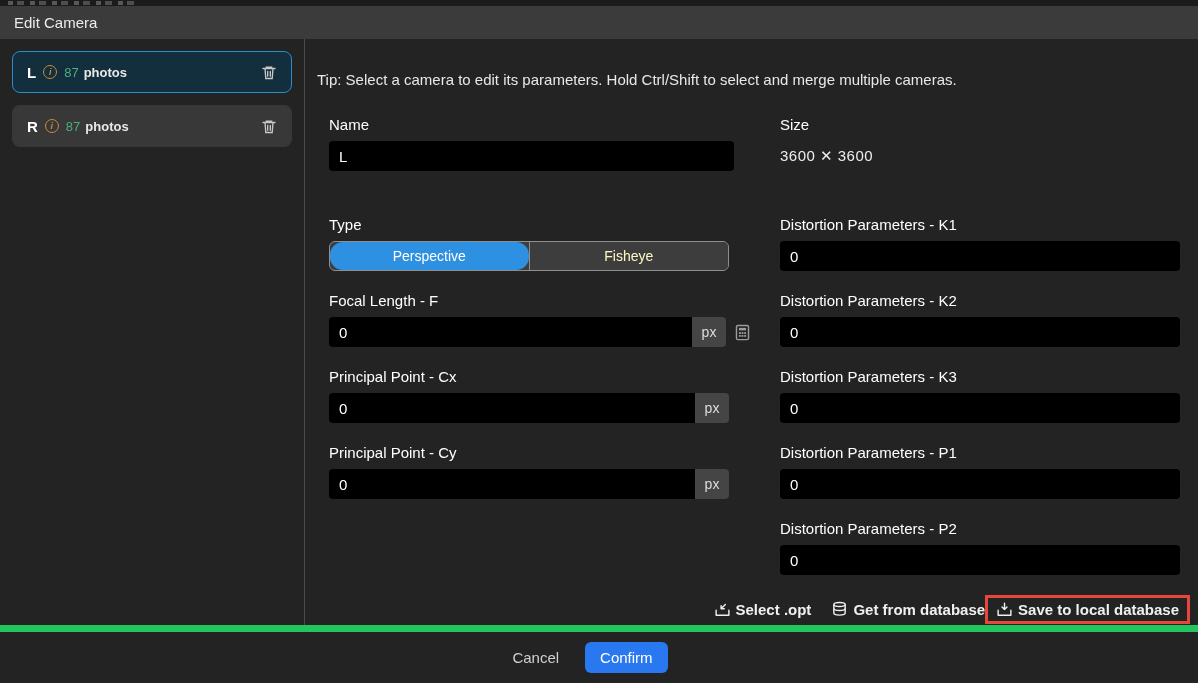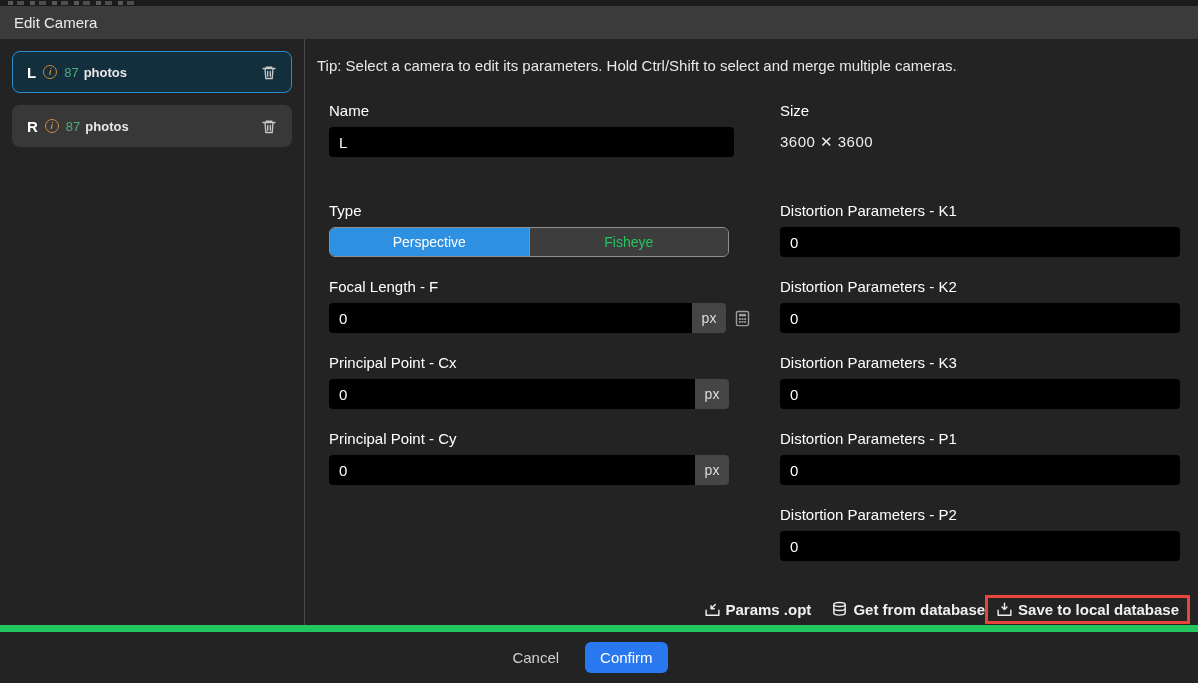--- a/index.html
+++ b/index.html
@@ -19,21 +19,21 @@
   .body { flex:1; display:flex; min-height:0; }
   .sidebar { width:305px; border-right:1px solid #4a4a4a; padding:12px; }
   .cam-item { height:42px; border-radius:8px; display:flex; align-items:center; padding:0 14px; margin-bottom:12px; cursor:pointer; border:1px solid transparent; background:#383838; }
   .cam-item.selected { background:#132e3c; border:1px solid #2a8dc8; }
   .cam-name { color:#fff; font-weight:bold; font-size:15px; margin-right:7px; }
   .info-icon { width:14px; height:14px; border:1px solid #c98a3c; border-radius:50%; color:#c98a3c; font-size:9px; line-height:12px; text-align:center; font-style:italic; font-weight:bold; margin-right:7px; flex:0 0 auto; }
   .cam-count { color:#4cae7e; font-size:13px; margin-right:5px; }
   .cam-photos { color:#e8e8e8; font-size:13px; font-weight:bold; }
   .trash-btn { margin-left:auto; display:flex; align-items:center; cursor:pointer; }
 
-  .main { flex:1; position:relative; padding:18px 0 0 12px; }
+  .main { flex:1; position:relative; padding:32px 0 0 12px; }
   .tip { color:#e8e8e8; font-size:15px; margin-bottom:28px; }
 
   .cols { display:flex; margin-left:12px; }
   .col-left { width:422px; margin-right:29px; }
   .col-right { width:400px; }
 
   .fgroup { margin-bottom:21px; }
   .fgroup.gap-lg { margin-bottom:45px; }
   .flabel { font-size:15px; color:#ffffff; margin-bottom:8px; height:17px; line-height:17px; }
 
@@ -42,22 +42,22 @@
 
   .unit-row { display:flex; align-items:center; }
   .unit-wrap { display:flex; width:400px; height:30px; border-radius:4px; overflow:hidden; }
   .unit-wrap input { flex:1; height:30px; background:#000; border:none; color:#fff; font-size:15px; padding:0 10px; font-family:"Liberation Sans", sans-serif; outline:none; }
   .unit-addon { width:34px; background:#454545; color:#ddd; font-size:14px; display:flex; align-items:center; justify-content:center; }
   .calc-btn { margin-left:8px; display:flex; align-items:center; cursor:pointer; }
 
   .size-value { color:#ededed; font-size:15px; height:30px; display:flex; align-items:center; letter-spacing:.5px; }
 
   .seg { display:flex; width:400px; height:30px; border:1px solid #8f8f8f; border-radius:6px; overflow:hidden; background:#3d3d3d; }
-  .seg-btn { flex:1; display:flex; align-items:center; justify-content:center; color:#22c55e; font-size:14px; cursor:pointer; border-left:1px solid #8f8f8f; background:#3d3d3d; }
-  .seg-btn:first-child { border-left:none; }
+  .seg-btn { flex:1; display:flex; align-items:center; justify-content:center; color:#fef9c3; font-size:14px; cursor:pointer; border-left:1px solid #8f8f8f; background:#3d3d3d; }
+  .seg-btn:first-child { border-left:none;border-radius:13px; }
   .seg-btn.selected { background:#2e90e0; color:#fff; }
   .seg-btn.selected.bold { font-weight:bold; }
 
   .actions { position:absolute; right:8px; bottom:1px; display:flex; align-items:center; }
   .action-link { display:flex; align-items:center; color:#f0f0f0; font-size:15px; font-weight:bold; cursor:pointer; margin-left:20px; white-space:nowrap; }
   .action-link svg { margin-right:5px; }
   .red-box { border:3px solid #e8453c; padding:3px 8px; display:flex; align-items:center; }
   .red-box .action-link { margin-left:0; }
 
   
@@ -209,21 +209,21 @@
       </div>
 
       <div class="actions">
         <span class="action-link">
           <span style="display:flex;">
             <svg width="17" height="17" viewBox="0 0 24 24" fill="none" stroke="#f0f0f0" stroke-width="2" stroke-linecap="round" stroke-linejoin="round">
                 <path d="M3 13v7h18v-7"></path>
                 <path d="M16 5l-6 6m0 0V6.5M10 11h4.5"></path>
               </svg>
           </span>
-          <span>Params .opt</span>
+          <span>Select .opt</span>
         </span>
         <span class="action-link">
           <span style="display:flex;">
             <svg width="17" height="17" viewBox="0 0 24 24" fill="none" stroke="#f0f0f0" stroke-width="2">
                 <ellipse cx="12" cy="5" rx="8" ry="2.8"></ellipse>
                 <path d="M4 5v5.5c0 1.6 3.6 2.9 8 2.9s8-1.3 8-2.9V5"></path>
                 <path d="M4 10.5V17c0 1.6 3.6 2.9 8 2.9s8-1.3 8-2.9v-6.5"></path>
               </svg>
           </span>
           <span>Get from database</span>

